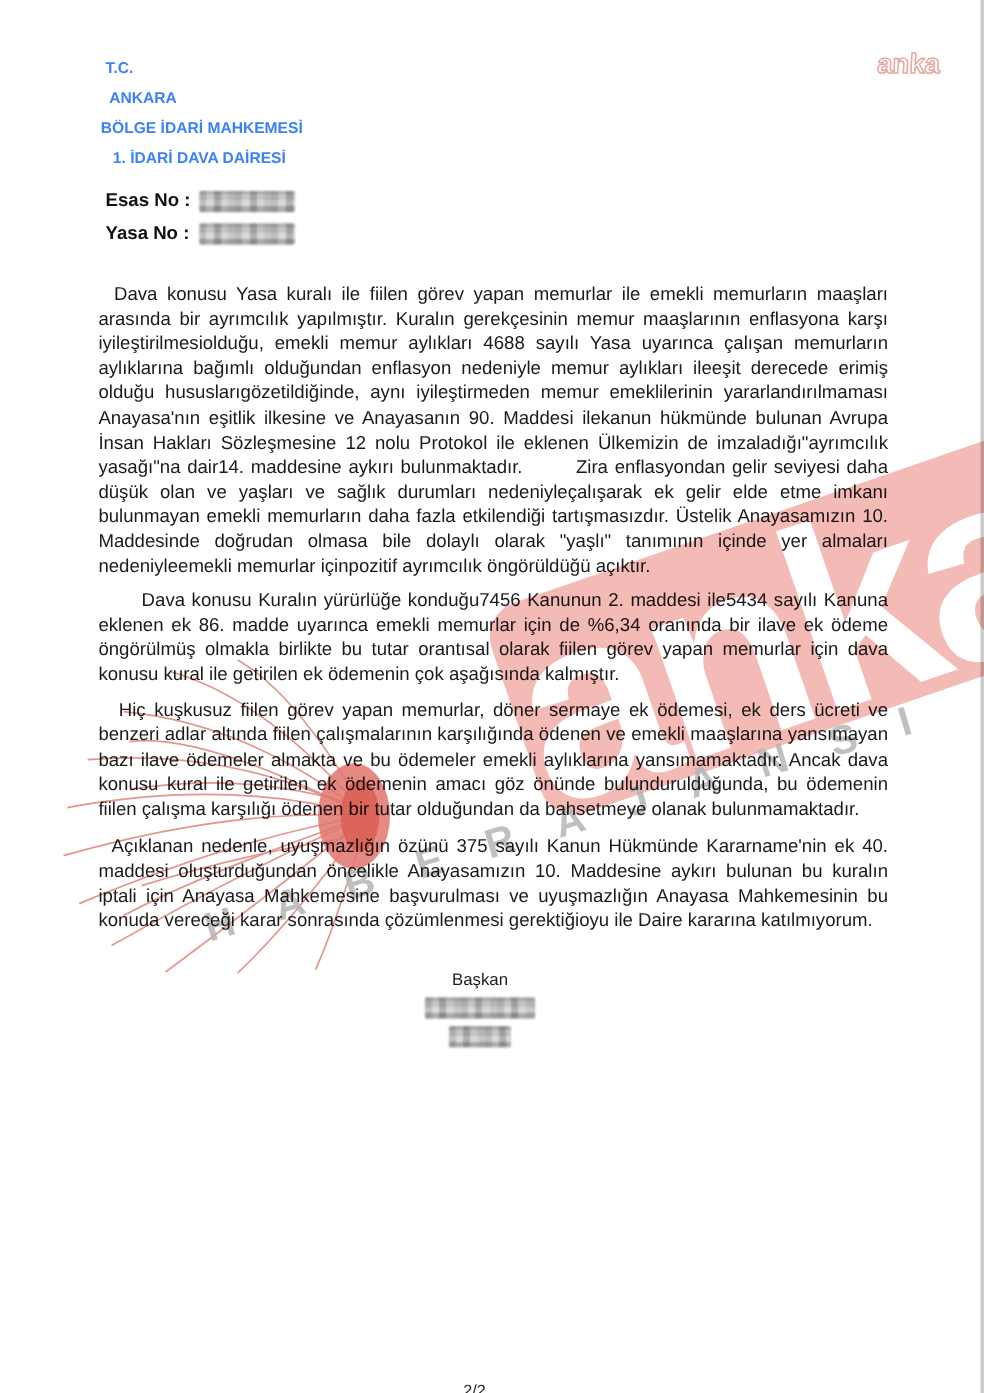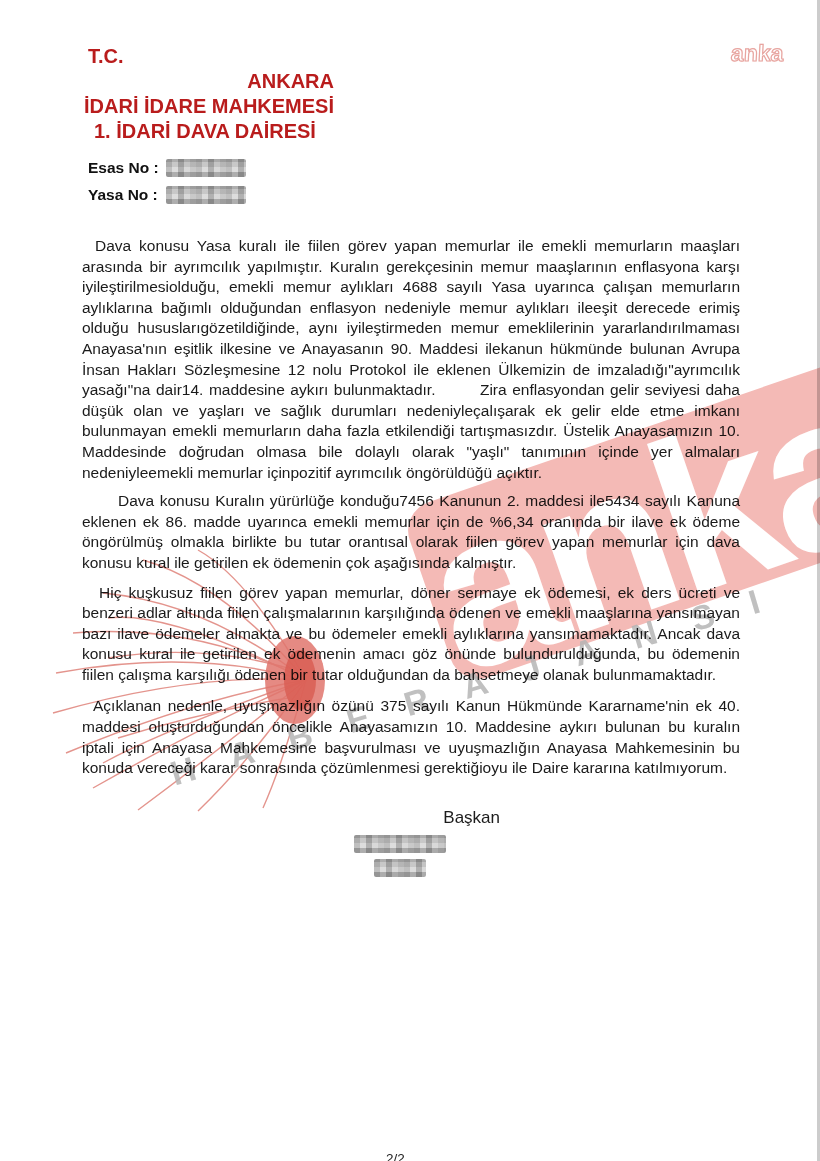--- a/index.html
+++ b/index.html
@@ -8,23 +8,23 @@
     width:820px;height:1161px;
     background:#ffffff;
     overflow:hidden;
     font-family:"Liberation Sans", sans-serif;
     color:#1c1c1c;
   }
   
   .scan-edge{position:absolute;right:0;top:0;width:3px;height:100%;background:#cccccc;}
 
   
-  .doc-header{position:absolute;left:84px;top:44px;font-weight:bold;font-size:20px;line-height:25px;color:#b91c1c;}
+  .doc-header{position:absolute;left:84px;top:44px;font-weight:bold;font-size:13px;line-height:25px;color:#3b82f6;}
   .doc-header .l1{padding-left:4px;}
-  .doc-header .l2{padding-left:7px;text-align:right;}
+  .doc-header .l2{padding-left:7px;}
   .doc-header .l3{padding-left:0;}
   .doc-header .l4{padding-left:10px;}
 
   
   .case-block{position:absolute;left:88px;top:154px;font-size:15.5px;line-height:27px;font-weight:bold;color:#111;}
   .case-row{display:flex;align-items:center;height:27px;}
   .case-row .lbl{display:inline-block;min-width:72px;}
   .blur-block{
     display:inline-block;
     border-radius:2px;
@@ -40,21 +40,21 @@
     position:absolute;left:82px;top:236px;width:658px;
     font-size:15.5px;line-height:20.6px;text-align:justify;color:#1a1a1a;
   }
   .doc-body p{margin:0 0 8px 0;}
   .doc-body p.p1{text-indent:13px;}
   .doc-body p.p2{text-indent:36px;margin-bottom:9px;}
   .doc-body p.p3{text-indent:17px;margin-bottom:10px;}
   .doc-body p.p4{text-indent:11px;margin-bottom:0;margin-top:11px;}
 
   
-  .signature{position:absolute;left:300px;top:808px;width:200px;text-align:right;font-size:17px;}
+  .signature{position:absolute;left:300px;top:808px;width:200px;text-align:center;font-size:14px;}
   .signature .name-blur{width:92px;height:18px;margin:7px auto 0 auto;display:block;}
   .signature .num-blur{width:52px;height:18px;margin:6px auto 0 auto;display:block;}
 
   
   .page-num{position:absolute;left:386px;top:1151px;font-size:13.5px;color:#222;}
 
   
   .watermark{position:absolute;inset:0;pointer-events:none;mix-blend-mode:multiply;z-index:5;}
   .wm-band{
     position:absolute;left:400px;top:512px;width:620px;height:185px;
@@ -89,21 +89,21 @@
 </head>
 <body>
 
 <div class="page">
 
   <div class="scan-edge"></div>
 
   <div class="doc-header">
     <div class="l1">T.C.</div>
     <div class="l2">ANKARA</div>
-    <div class="l3">İDARİ İDARE MAHKEMESİ</div>
+    <div class="l3">BÖLGE İDARİ MAHKEMESİ</div>
     <div class="l4">1. İDARİ DAVA DAİRESİ</div>
   </div>
 
   <div class="case-block">
     <div class="case-row">
       <span class="lbl">Esas No :</span>
       <span class="blur-block"></span>
     </div>
     <div class="case-row">
       <span class="lbl">Yasa No :</span>

